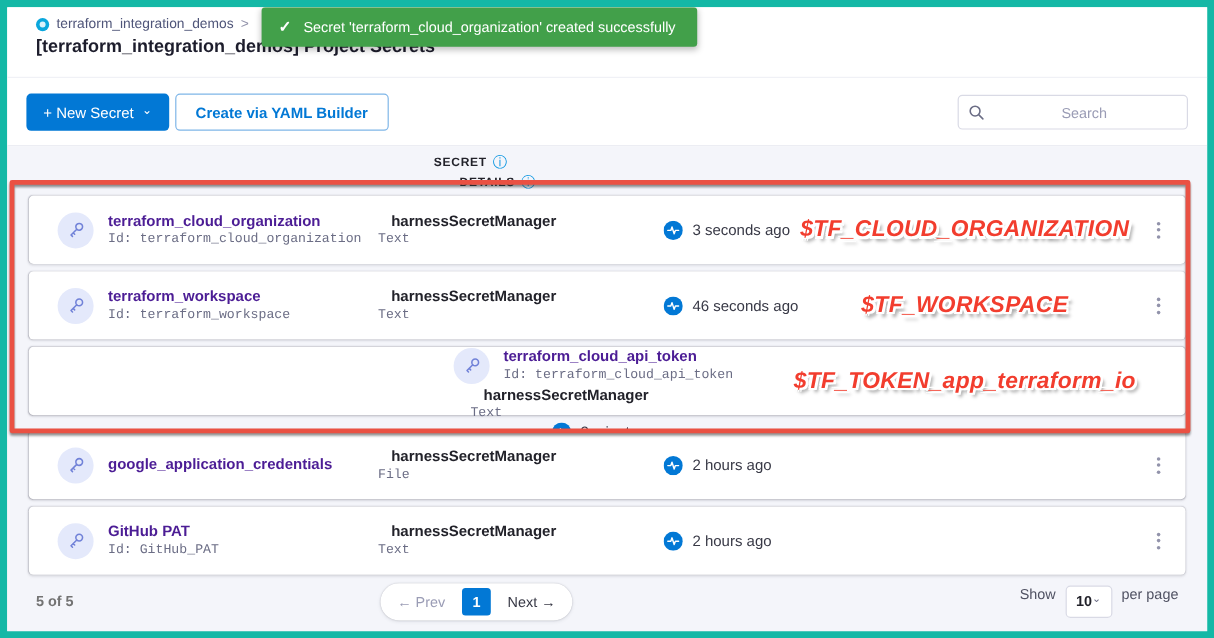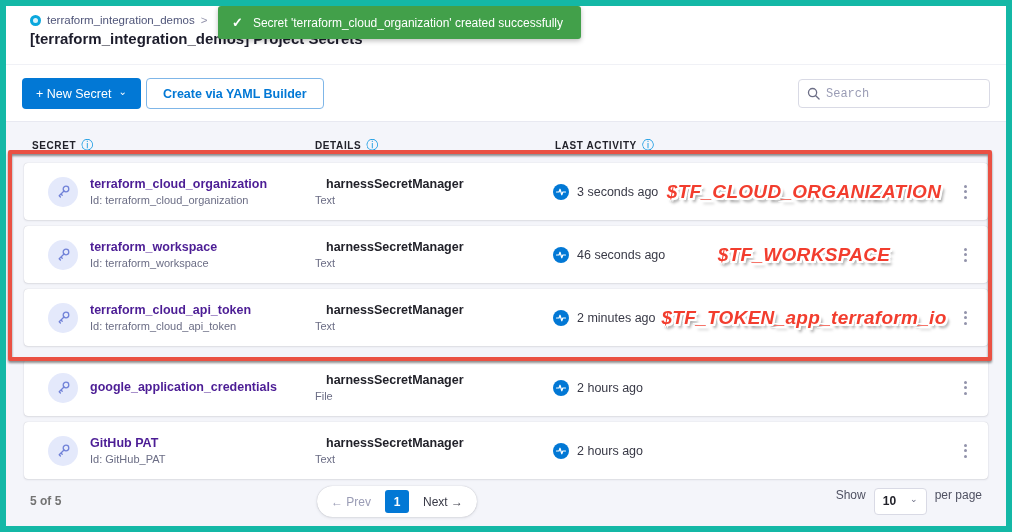--- a/index.html
+++ b/index.html
@@ -24,37 +24,37 @@
              border-top:1px solid #f0f1f6; border-bottom:1px solid #e8e9f1; }
   .btn-primary { position:absolute; left:16px; top:13px; height:31px; background:#0278d5; color:#fff; border:none;
                  border-radius:4px; font-family:inherit; font-size:12.5px; font-weight:normal; padding:0 14px; cursor:pointer;
                  display:flex; align-items:center; gap:7px; }
   .btn-primary .caret { font-size:10px; position:relative; top:-2px; }
   .btn-outline { position:absolute; left:140px; top:13px; height:31px; background:#fff; color:#0278d5;
                  border:1px solid #7fb6e8; border-radius:4px; font-family:inherit; font-size:12.5px; font-weight:bold;
                  padding:0 16px; cursor:pointer; }
   .search-box { position:absolute; right:16px; top:14px; width:192px; height:29px; background:#fff;
                 border:1px solid #d9dae5; border-radius:4px; display:flex; align-items:center; padding:0 8px; gap:6px; }
-  .search-box input { border:none; outline:none; flex:1; font-family:Liberation Mono, monospace; font-size:12px; color:#22222a; min-width:0; }
+  .search-box input { border:none; outline:none; flex:1; font-family:Liberation Sans, sans-serif; font-size:12px; color:#22222a; min-width:0;text-align:center; }
   .search-box input::placeholder { color:#9a9cb5; }
 
   
   .content { position:absolute; left:0; top:116px; width:100%; bottom:0; background:#f4f5fa; }
-  .thead { display:flex; align-items:center; height:36px; margin:5px 18px 0; padding:0 14px 0 8px; }
+  .thead { display:flex; align-items:center; height:36px; margin:5px 18px 0; padding:0 14px 0 8px;flex-direction:column; }
   .th { font-size:10px; font-weight:bold; letter-spacing:.6px; color:#22222a; display:flex; align-items:center; gap:5px; }
   .th.h1 { width:283px; } .th.h2 { width:240px; }
   .info-icon { color:#0292e0; font-size:12px; font-weight:normal; letter-spacing:0; }
 
   .row { position:relative; display:flex; align-items:center; height:57px; margin:0 18px 6px; background:#fff;
          border-radius:4px; box-shadow:0 0 1px rgba(40,41,61,.25), 0 1px 2px rgba(96,97,112,.14); padding:0 14px 0 24px; }
-  .row.gap-big { margin-bottom:13px; }
+  .row.gap-big { margin-bottom:13px;flex-direction:column; }
   .c-secret { width:267px; display:flex; align-items:center; gap:12px; min-width:0; }
   .key-badge { width:30px; height:30px; border-radius:50%; background:#e4e9fb; display:flex; align-items:center; justify-content:center; flex:none; }
   .name { font-size:12.5px; font-weight:bold; color:#4c1d95; line-height:1.35; white-space:nowrap; }
-  .sub { font-size:11px; color:#6b6d85; line-height:1.35; white-space:nowrap; }
+  .sub { font-size:11px; color:#6b6d85; line-height:1.35; white-space:nowrap;font-family:Liberation Mono, monospace; }
   .c-details { width:238px; }
   .c-details .main { font-size:12.5px; font-weight:bold; color:#22222a; line-height:1.35;margin-left:11px; }
   .c-activity { flex:1; display:flex; align-items:center; gap:8px; font-size:12.5px; color:#383946; }
   .act-icon { width:16px; height:16px; flex:none; }
   .c-menu { width:18px; display:flex; flex-direction:column; align-items:center; gap:2.5px; cursor:pointer; }
   .c-menu i { width:3px; height:3px; border-radius:50%; background:#9293ab; }
 
   .annotation { position:absolute; left:600px; width:360px; top:50%; transform:translateY(-50%);
                 text-align:center; color:#f23d2e; font-weight:800; font-size:19px; letter-spacing:.3px; white-space:nowrap;
                 text-shadow:-2px 0 0 #fff, 2px 0 0 #fff, 0 -2px 0 #fff, 0 2px 0 #fff,
@@ -68,21 +68,21 @@
   .tfoot { position:absolute; left:0; bottom:2px; width:100%; height:46px; display:flex; align-items:center; padding:0 24px; }
   .count { font-size:12px; font-weight:bold; color:#737373; }
   .pagination { position:absolute; left:311px; top:8px; height:31px; background:#fff; border-radius:16px;
                 box-shadow:0 0 1px rgba(40,41,61,.3), 0 1px 3px rgba(96,97,112,.16); display:flex; align-items:center; padding:0 4px; gap:4px; }
   .pg-prev { font-size:12px; color:#9a9cb5; padding:0 10px; cursor:pointer; }
   .pg-page { width:24px; height:23px; background:#0278d5; color:#fff; border-radius:3px; font-size:12px; font-weight:bold;
              display:flex; align-items:center; justify-content:center; cursor:pointer; }
   .pg-next { font-size:12px; color:#383946; padding:0 10px; cursor:pointer; }
   .show-wrap { margin-left:auto; display:flex; align-items:flex-start; gap:8px; font-size:12px; color:#4f5162; }
   .size-select { height:27px; border:1px solid #d9dae5; border-radius:4px; background:#fff; display:flex; align-items:center;
-                 gap:14px; padding:0 8px; cursor:pointer; }
+                 gap:0; padding:0 8px; cursor:pointer; }
   .size-select .val { font-size:12px; font-weight:bold; color:#22222a; }
   .size-select .chev { font-size:9px; color:#6b6d85; position:relative; top:-2px; }
 </style>
 </head>
 <body>
 
 <div class="frame">
 
   <div class="header">
     <div class="breadcrumb">

